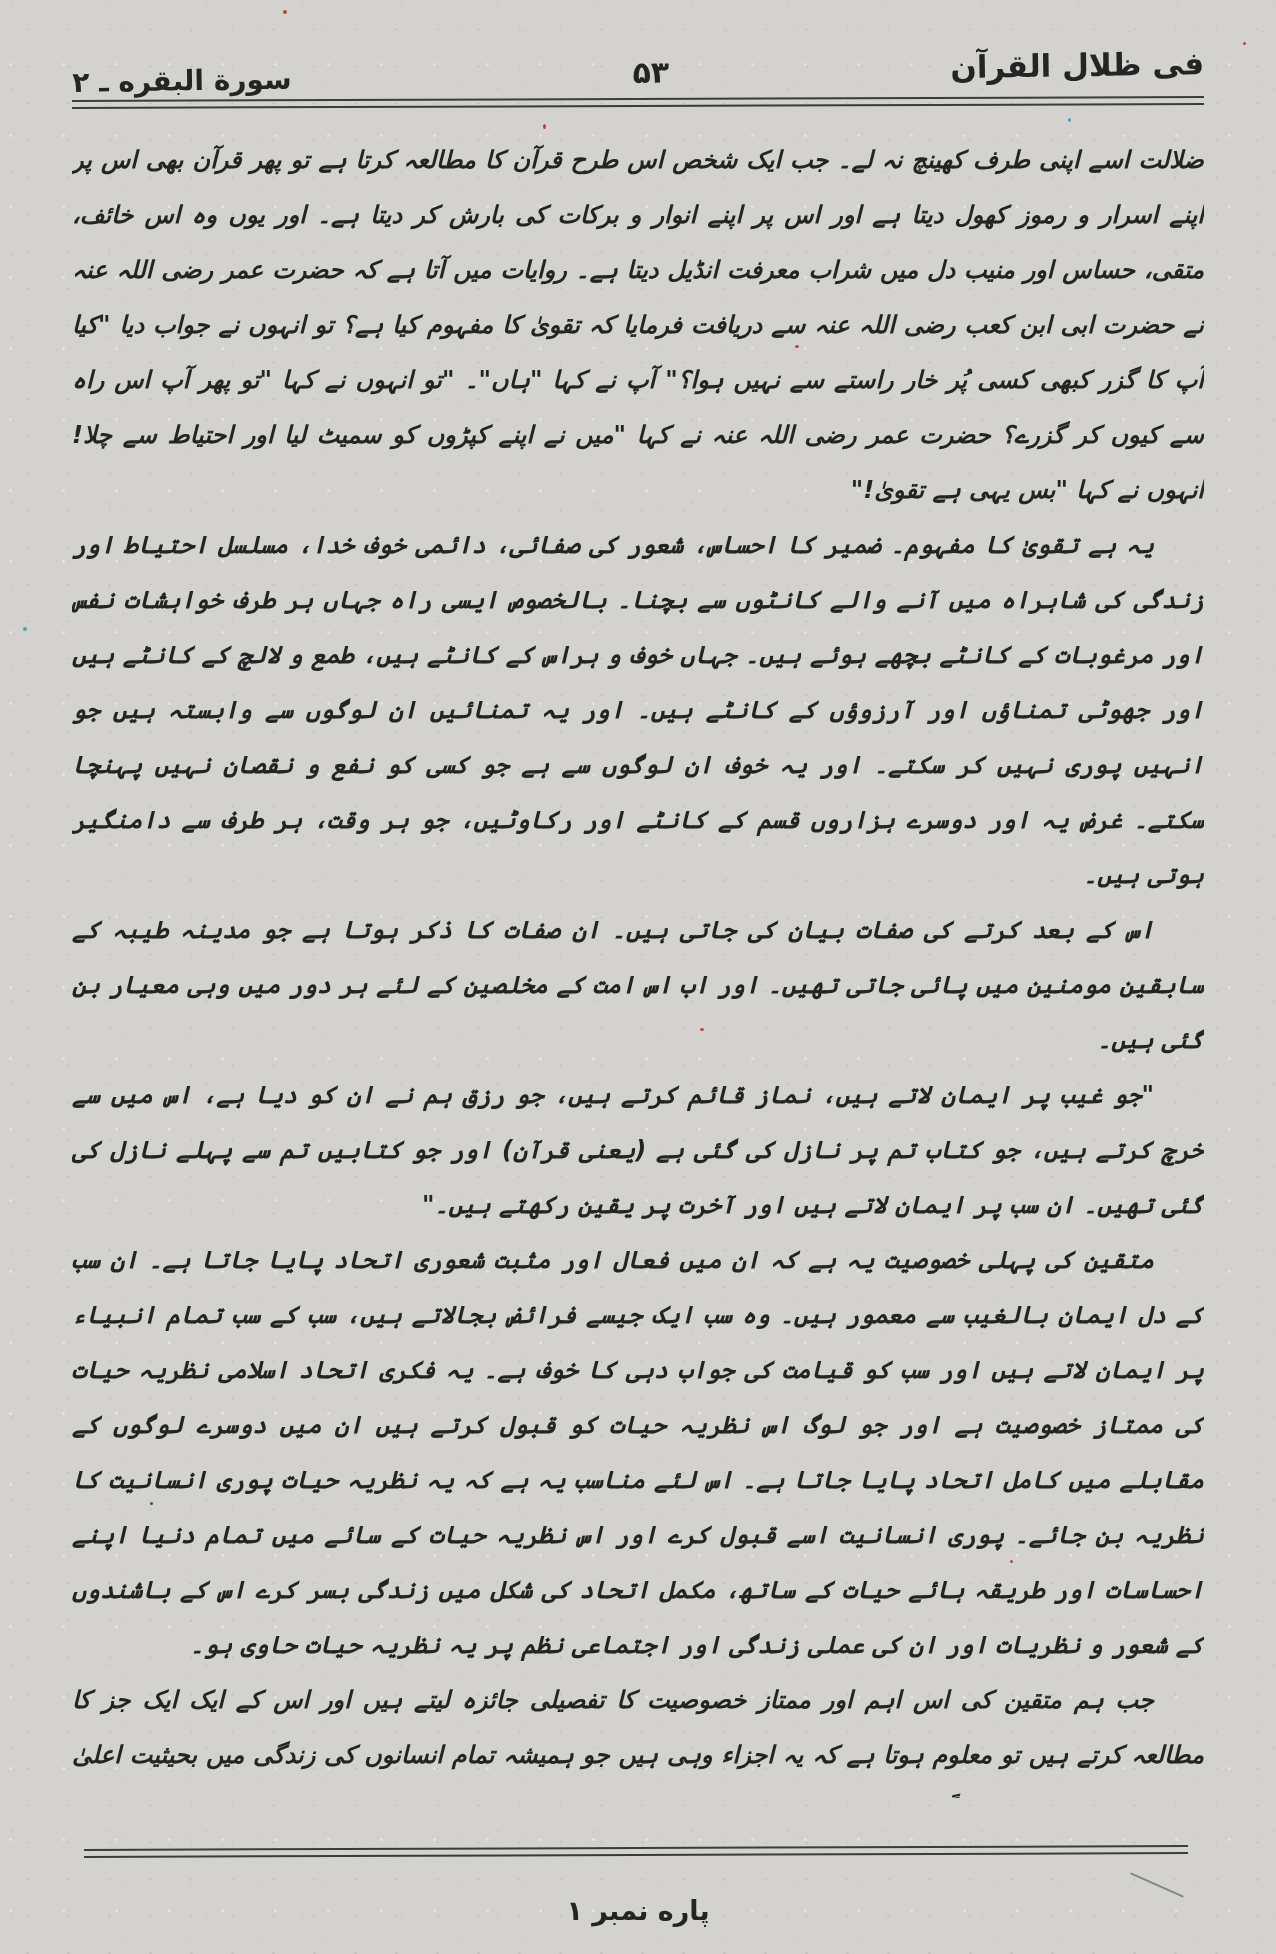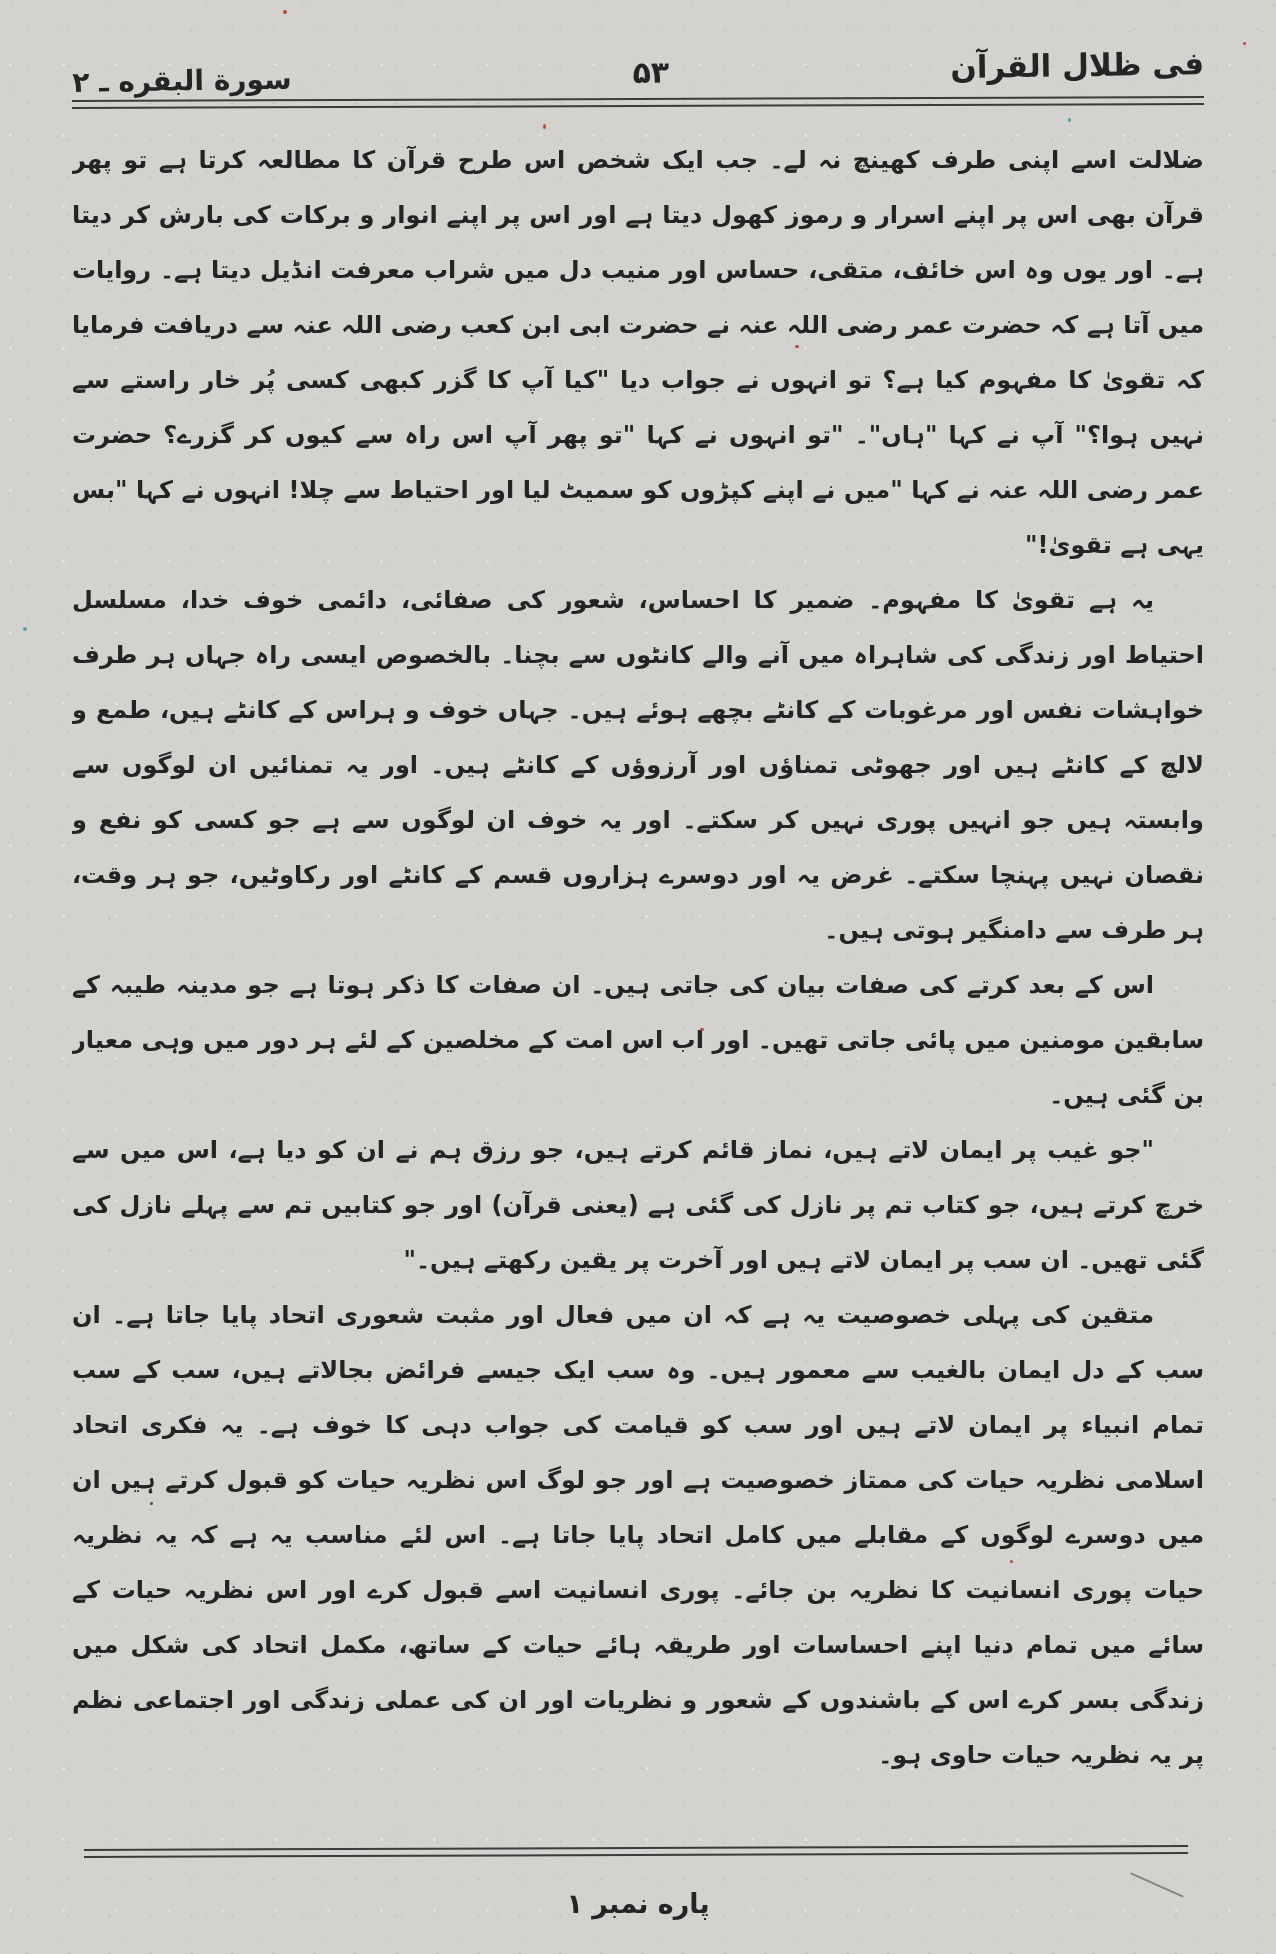--- a/index.html
+++ b/index.html
@@ -39,25 +39,26 @@
   }
   .rule-top{margin-top:8px;transform:rotate(-0.2deg);}
   .rule-bottom{
     position:absolute;left:84px;right:88px;bottom:98px;
     transform:rotate(-0.2deg);
   }
   .body-text{
     margin-top:26px;height:1665px;overflow:hidden;
     font-size:24px;font-weight:bold;line-height:55px;
     text-align:justify;
+    font-style:italic;
   }
   .para{margin:0;text-indent:50px;}
   .para.flush{text-indent:0;}
   .page-footer{
-    position:absolute;bottom:35px;left:0;right:0;
+    position:absolute;bottom:28px;left:0;right:0;
     text-align:center;font-size:27px;font-weight:bold;
   }
   
   .speck{position:absolute;border-radius:50%;pointer-events:none;z-index:3;}
   .speck.red{background:#b5463a;}
   .speck.cyan{background:#4aa4b4;}
   .speck.dark{background:#4a4a46;}
   .scratch{
     position:absolute;width:58px;height:2px;background:rgba(70,70,70,.55);
     transform:rotate(24deg);z-index:3;pointer-events:none;border-radius:2px;

